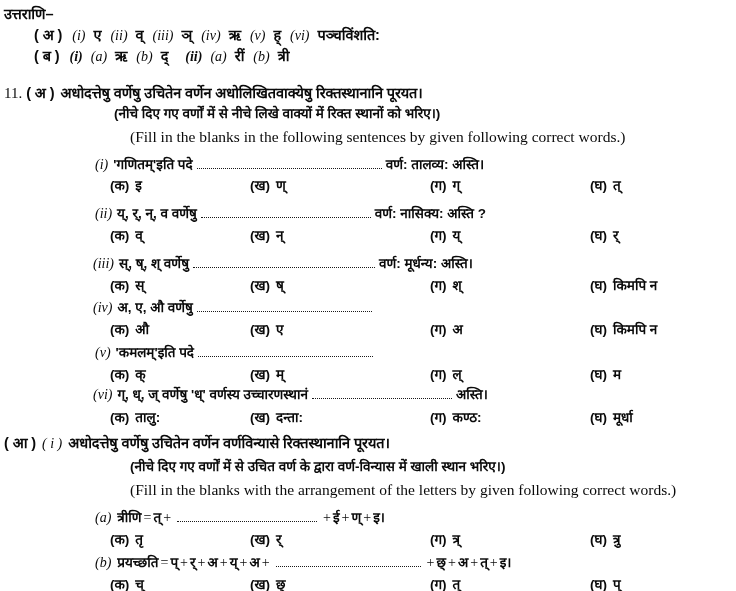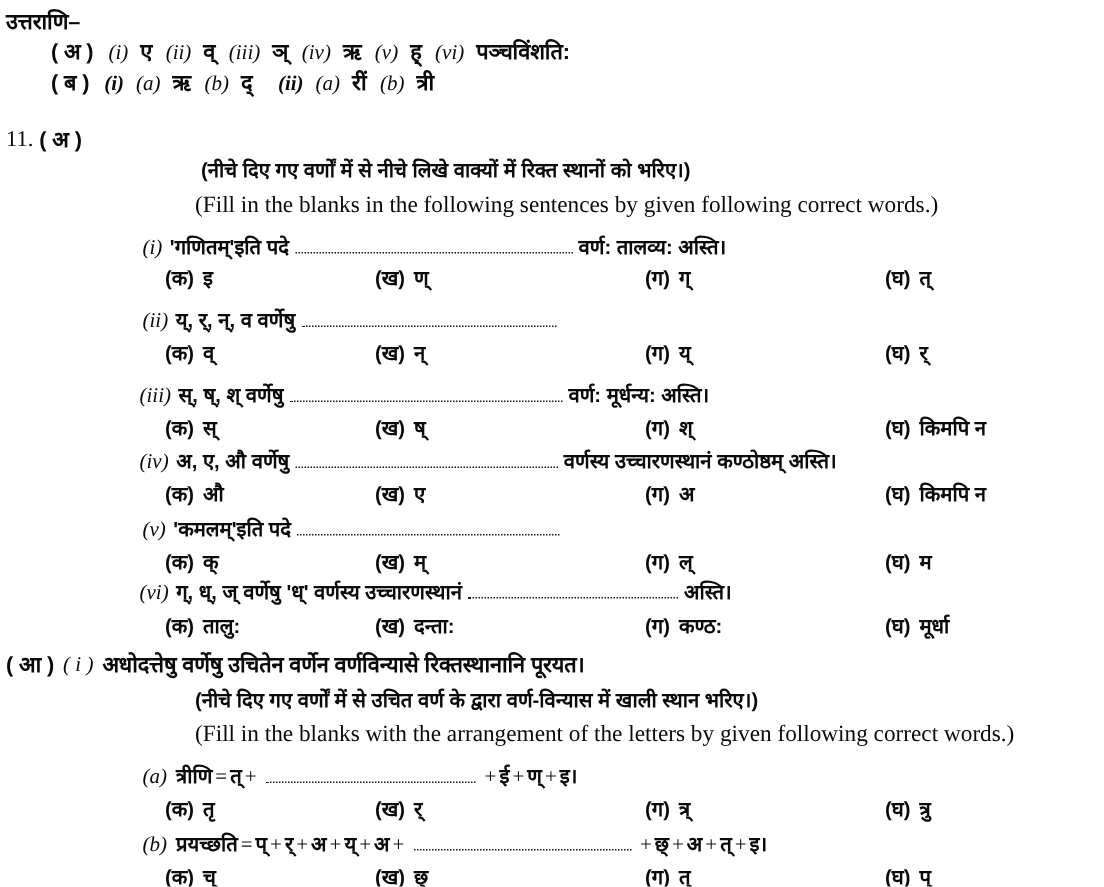--- a/index.html
+++ b/index.html
@@ -200,24 +200,25 @@
     <span class="ans-seg">
       <span class="rom lbl">(b)</span>
       <span class="dev">त्री</span>
     </span>
   </div>
 
   <div id="q11">
     <div class="q-head">
       <span class="num q-no">11.</span>
       <span class="dev q-part">( अ )</span>
+      <span class="dev">अधोदत्तेषु वर्णेषु उचितेन वर्णेन अधोलिखितवाक्येषु रिक्तस्थानानि पूरयत।</span>
     </div>
   </div>
 
-  <div class="sub-hi dev-reg" style="left:134px; top:104px;">(नीचे दिए गए वर्णों में से नीचे लिखे वाक्यों में रिक्त स्थानों को भरिए।)</div>
+  <div class="sub-hi dev-reg" style="left:114px; top:104px;">(नीचे दिए गए वर्णों में से नीचे लिखे वाक्यों में रिक्त स्थानों को भरिए।)</div>
   <div class="sub-en eng" style="left:130px; top:128px;">(Fill in the blanks in the following sentences by given following correct words.)</div>
 
   <div class="item" style="left:95px; top:155px;">
     <span class="rom rn">(i)</span>
     <span class="dev-reg">'गणितम्'इति पदे</span>
     <span class="blank" style="width:185px;"></span>
     <span class="dev-reg">वर्ण: तालव्य: अस्ति।</span>
   </div>
   <div class="options" style="top:176px;">
     <span class="opt opt-1">
@@ -235,20 +236,21 @@
     <span class="opt opt-4">
       <span class="dev-reg ok">(घ)</span>
       <span class="dev-reg">त्</span>
     </span>
   </div>
 
   <div class="item" style="left:95px; top:204px;">
     <span class="rom rn">(ii)</span>
     <span class="dev-reg">य्, र्, न्, व वर्णेषु</span>
     <span class="blank" style="width:170px;"></span>
+    <span class="dev-reg">वर्ण: नासिक्य: अस्ति ?</span>
   </div>
   <div class="options" style="top:226px;">
     <span class="opt opt-1">
       <span class="dev-reg ok">(क)</span>
       <span class="dev-reg">व्</span>
     </span>
     <span class="opt opt-2">
       <span class="dev-reg ok">(ख)</span>
       <span class="dev-reg">न्</span>
     </span>
@@ -284,21 +286,20 @@
     <span class="opt opt-4">
       <span class="dev-reg ok">(घ)</span>
       <span class="dev-reg">किमपि न</span>
     </span>
   </div>
 
   <div class="item" style="left:93px; top:298px;">
     <span class="rom rn">(iv)</span>
     <span class="dev-reg">अ, ए, औ वर्णेषु</span>
     <span class="blank" style="width:175px;"></span>
-    <span class="dev-reg">वर्णस्य उच्चारणस्थानं कण्ठोष्ठम् अस्ति।</span>
   </div>
   <div class="options" style="top:320px;">
     <span class="opt opt-1">
       <span class="dev-reg ok">(क)</span>
       <span class="dev-reg">औ</span>
     </span>
     <span class="opt opt-2">
       <span class="dev-reg ok">(ख)</span>
       <span class="dev-reg">ए</span>
     </span>

